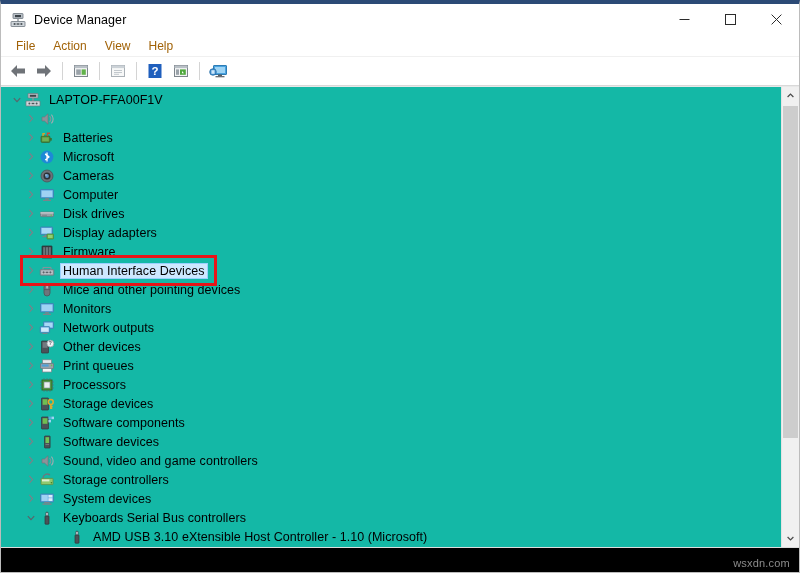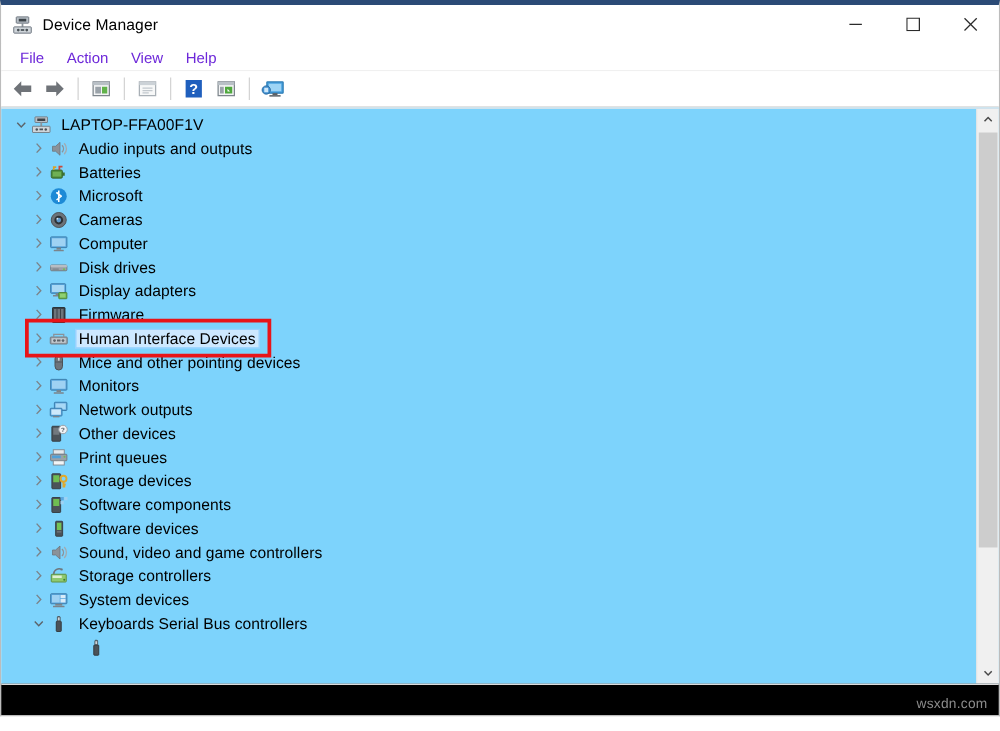--- a/index.html
+++ b/index.html
@@ -78,21 +78,21 @@
     height: 21px;
     min-height: 21px;
     background: #ffffff;
     display: flex;
     align-items: center;
     padding-left: 6px;
     border-bottom: 1px solid #f0f0f0;
   }
   .menu-item {
     font-size: 12px;
-    color: #6d28d9;
+    color: #a16207;
     padding: 2px 9px;
     white-space: nowrap;
     cursor: default;
   }
 
   
   #toolbar {
     height: 28px;
     min-height: 28px;
     background: #ffffff;
@@ -115,21 +115,21 @@
     background: #d4d4d4;
     margin: 0 5px;
   }
 
   
   #content {
     flex: 1;
     display: flex;
     position: relative;
     overflow: hidden;
-    background: #7dd3fc;
+    background: #14b8a6;
     border-top: 1px solid #e8e8e8;
   }
   #tree {
     flex: 1;
     position: relative;
     overflow: hidden;
     padding-top: 3px;
   }
   .row {
     height: 19px;
@@ -387,21 +387,20 @@
               <path d="M1.3 0.9 L4.6 4.5 L1.3 8.1" fill="none" stroke="#7b8288" stroke-width="1.15"></path>
             </svg>
           </span>
           <span class="ico">
             <svg width="16" height="16" viewBox="0 0 16 16">
               <path d="M3 6 h2.5 L9 2.8 v10.4 L5.5 10 H3 Z" fill="#8b9299" stroke="#6b7278" stroke-width="0.6"></path>
               <path d="M10.6 5.2 a4 4 0 0 1 0 5.6" stroke="#8b9299" stroke-width="1.1" fill="none"></path>
               <path d="M12.4 3.6 a6.4 6.4 0 0 1 0 8.8" stroke="#a3aab0" stroke-width="1.1" fill="none"></path>
             </svg>
           </span>
-          <span class="label">Audio inputs and outputs</span>
         </div>
         <div class="row lvl1">
           <span class="twisty">
             <svg width="6" height="9" viewBox="0 0 6 9">
               <path d="M1.3 0.9 L4.6 4.5 L1.3 8.1" fill="none" stroke="#7b8288" stroke-width="1.15"></path>
             </svg>
           </span>
           <span class="ico">
             <svg width="16" height="16" viewBox="0 0 16 16">
               <rect x="2" y="6" width="9" height="6.5" rx="1.2" fill="#4e8c3a" stroke="#33632a" stroke-width="0.7"></rect>
@@ -610,20 +609,35 @@
           <span class="label">Print queues</span>
         </div>
         <div class="row lvl1">
           <span class="twisty">
             <svg width="6" height="9" viewBox="0 0 6 9">
               <path d="M1.3 0.9 L4.6 4.5 L1.3 8.1" fill="none" stroke="#7b8288" stroke-width="1.15"></path>
             </svg>
           </span>
           <span class="ico">
             <svg width="16" height="16" viewBox="0 0 16 16">
+              <rect x="3" y="3" width="10" height="10" fill="#4e9a3b" stroke="#2f6523" stroke-width="0.9"></rect>
+              <rect x="5" y="5" width="6" height="6" fill="#e9eef0" stroke="#7e868c" stroke-width="0.6"></rect>
+              <path d="M5 3 L5 1.4 M8 3 L8 1.4 M11 3 L11 1.4 M5 13 L5 14.6 M8 13 L8 14.6 M11 13 L11 14.6 M3 5 L1.4 5 M3 8 L1.4 8 M3 11 L1.4 11 M13 5 L14.6 5 M13 8 L14.6 8 M13 11 L14.6 11" stroke="#5d656b" stroke-width="0.9"></path>
+            </svg>
+          </span>
+          <span class="label">Processors</span>
+        </div>
+        <div class="row lvl1">
+          <span class="twisty">
+            <svg width="6" height="9" viewBox="0 0 6 9">
+              <path d="M1.3 0.9 L4.6 4.5 L1.3 8.1" fill="none" stroke="#7b8288" stroke-width="1.15"></path>
+            </svg>
+          </span>
+          <span class="ico">
+            <svg width="16" height="16" viewBox="0 0 16 16">
               <rect x="2.5" y="2" width="7" height="12" rx="0.6" fill="#4b5258" stroke="#31373b" stroke-width="0.7"></rect>
               <rect x="3.6" y="3.2" width="4.8" height="5.6" fill="#6fbe52"></rect>
               <circle cx="11.8" cy="6" r="2.4" fill="none" stroke="#e0a92c" stroke-width="1.5"></circle>
               <path d="M11.8 8 L11.8 13 M11.8 10.6 L13.6 10.6 M11.8 12.2 L13.2 12.2" stroke="#e0a92c" stroke-width="1.5"></path>
             </svg>
           </span>
           <span class="label">Storage devices</span>
         </div>
         <div class="row lvl1">
           <span class="twisty">
@@ -724,20 +738,21 @@
         </div>
         <div class="row lvl2">
           <span class="twisty none"></span>
           <span class="ico">
             <svg width="16" height="16" viewBox="0 0 16 16">
               <rect x="6" y="6" width="4" height="8.2" rx="0.6" fill="#4b5258" stroke="#2e3337" stroke-width="0.7"></rect>
               <rect x="6.9" y="2.2" width="2.2" height="3.8" rx="0.5" fill="#6d757c" stroke="#3f454a" stroke-width="0.6"></rect>
               <rect x="7.3" y="3" width="1.4" height="2.2" fill="#cfd5da"></rect>
             </svg>
           </span>
+          <span class="label">AMD USB 3.10 eXtensible Host Controller - 1.10 (Microsoft)</span>
         </div>
         <div id="annotation" style="left: 19px; top: 168px; width: 196.5px; height: 31px;"></div>
     </div>
 
     <div id="scrollbar">
       <div class="sb-arrow">
         <svg width="7" height="5" viewBox="0 0 7 5">
           <path d="M0.6 4 L3.5 1 L6.4 4" fill="none" stroke="#4a4a4a" stroke-width="1.2"></path>
         </svg>
       </div>

